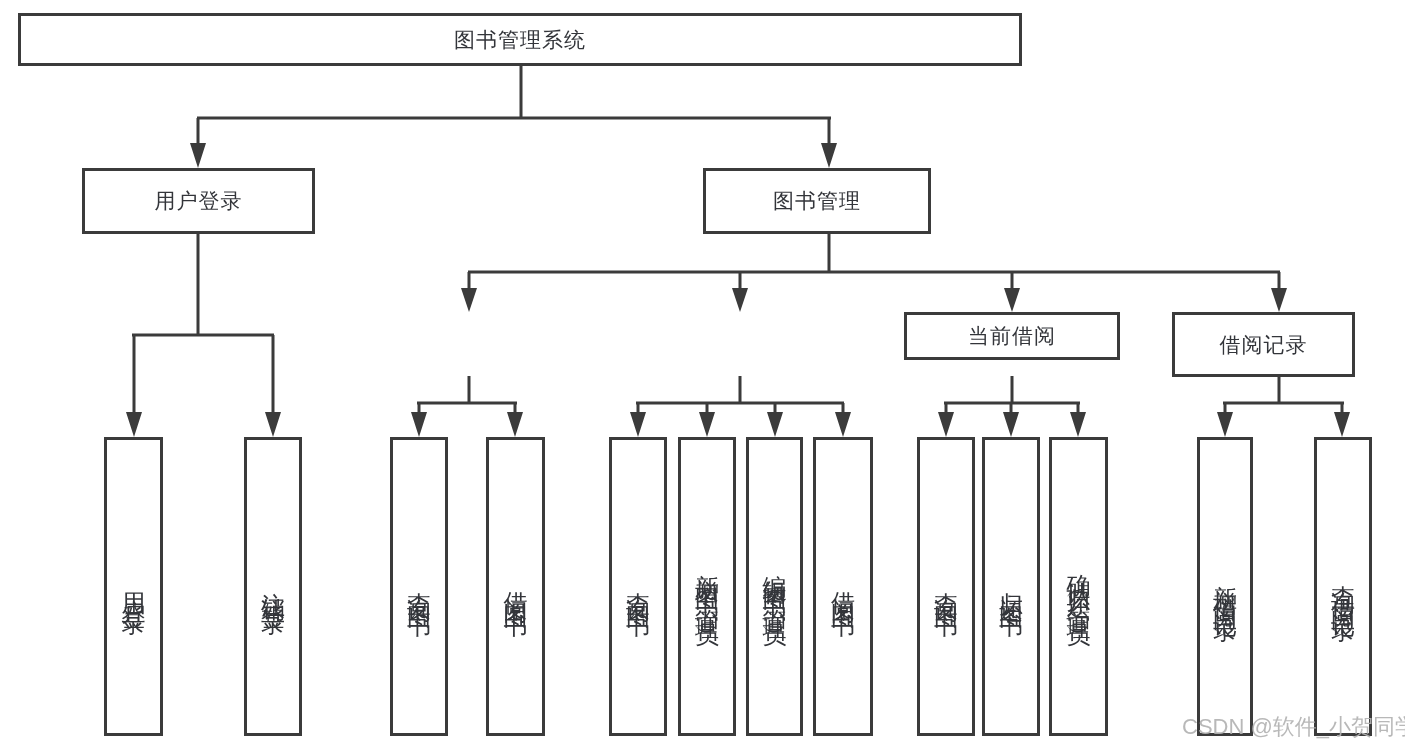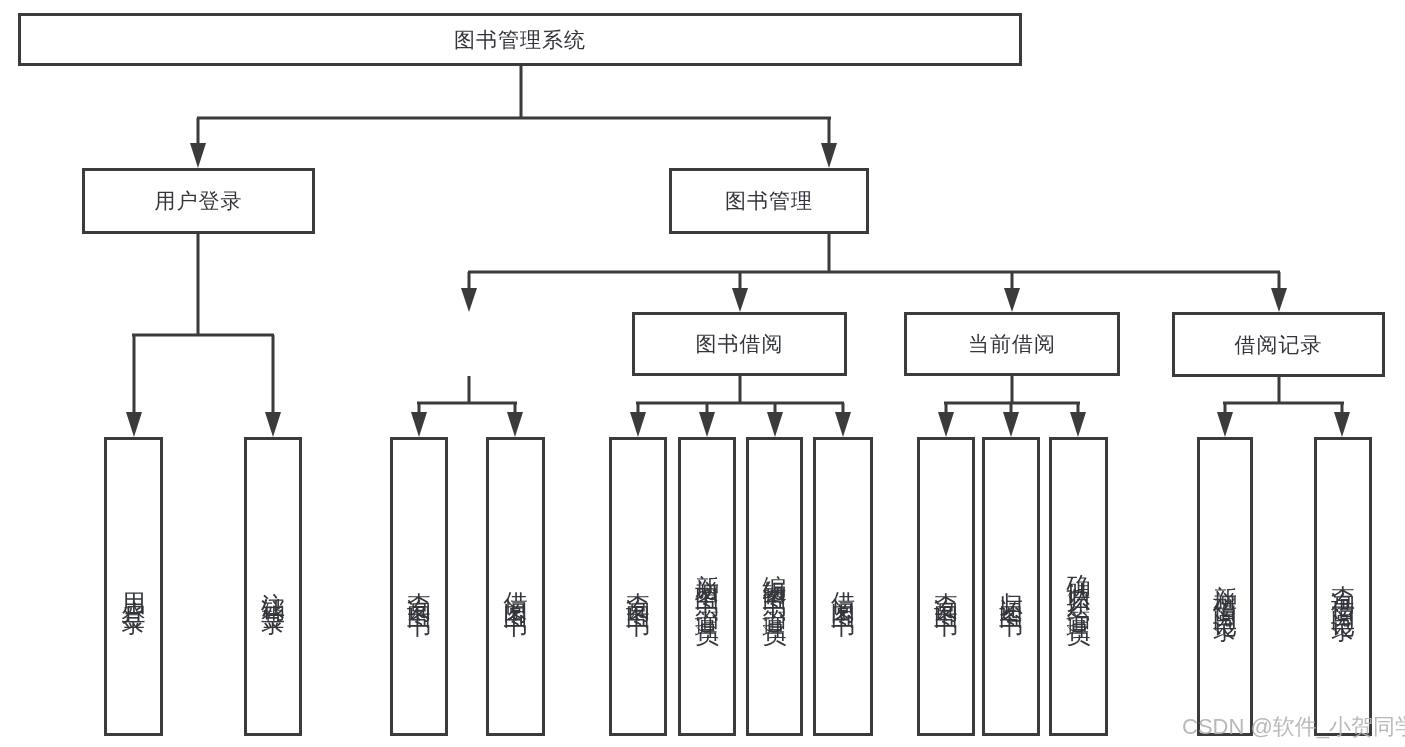--- a/index.html
+++ b/index.html
@@ -85,25 +85,24 @@
 
     <g>
       <path d="M1279 376 L1279 403 M1223 403 L1344 403 M1225 403 L1225 417 M1342 403 L1342 417" stroke="currentColor" stroke-width="3" fill="none"></path>
       <path d="M1217 412 L1233 412 L1225 437 Z M1334 412 L1350 412 L1342 437 Z" fill="currentColor"></path>
     </g>
   </svg>
 
   <div class="box h" style="left:18px;top:13px;width:1004px;height:53px">图书管理系统</div>
 
   <div class="box h" style="left:82px;top:168px;width:233px;height:66px">用户登录</div>
-  <div class="box h" style="left:669px;top:168px;width:200px;height:66px">图书管理</div>
+  <div class="box h" style="left:703px;top:168px;width:228px;height:66px">图书管理</div>
 
-  <div class="box h" style="left:632px;top:312px;width:215px;height:64px">图书借阅</div>
-  <div class="box h" style="left:904px;top:312px;width:216px;height:64px">当前借阅</div>
-  <div class="box h" style="left:1172px;top:312px;width:213px;height:65px">借阅记录</div>
+  <div class="box h" style="left:904px;top:312px;width:216px;height:48px">当前借阅</div>
+  <div class="box h" style="left:1172px;top:312px;width:183px;height:65px">借阅记录</div>
 
   <div class="box leaf" style="left:104px;top:437px;width:59px;height:299px">
     <span class="vtext">用户登录</span>
   </div>
   <div class="box leaf" style="left:244px;top:437px;width:58px;height:299px">
     <span class="vtext">注销登录</span>
   </div>
 
   <div class="box leaf" style="left:390px;top:437px;width:58px;height:299px">
     <span class="vtext">查询图书</span>

